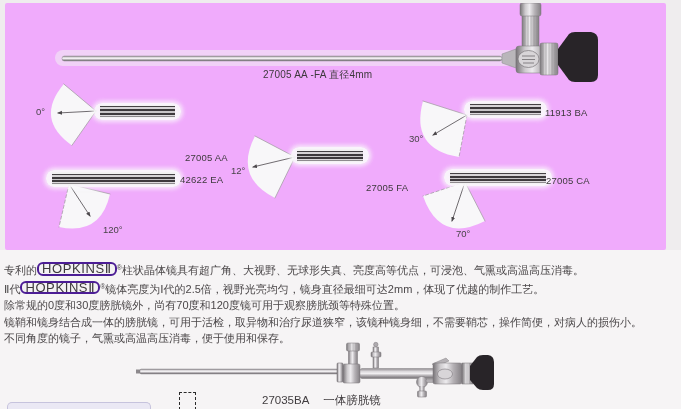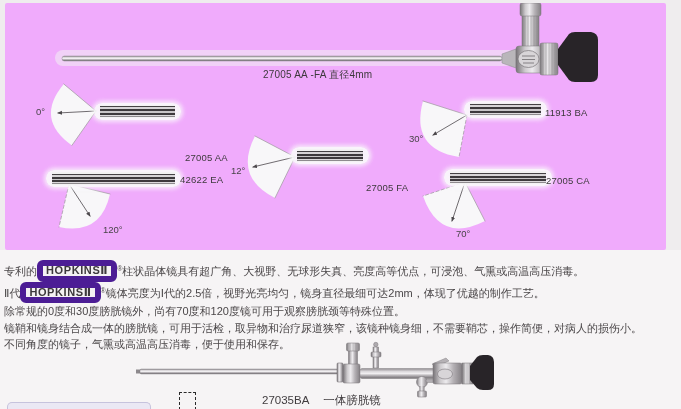--- a/index.html
+++ b/index.html
@@ -25,22 +25,22 @@
   .tube{
     height:13px;
     background:linear-gradient(to bottom,
       #f3f2f3 0 1.5px,#454145 1.5px 2.5px,#d7d4d7 2.5px 4.5px,
       #3d393d 4.5px 6.5px,#c8c5c8 6.5px 8px,#3d393d 8px 10px,
       #dcd9dc 10px 11px,#8e8a8e 11px 12px,#f3f2f3 12px 13px);
   }
   .desc{position:absolute;left:4px;top:260px;width:676px;}
   .desc p{margin:0;font-size:11px;line-height:16.5px;white-space:nowrap;color:#4b4749;}
   .brand{
-    display:inline-block;border:6px solid #4c1d95;border-radius:6px;
-    padding:0 3px;font-size:11px;font-weight:bold;letter-spacing:.6px;
+    display:inline-block;border:2px solid #4c1d95;border-radius:6px;
+    padding:0 3px;font-size:13px;font-weight:normal;letter-spacing:.6px;
     line-height:9.5px;vertical-align:1px;color:#3d393c;background:#f4f2f3;
   }
   sup.reg{font-size:7px;vertical-align:4px;}
   .bottom-svg{position:absolute;left:130px;top:341px;}
   .bottom-label{position:absolute;left:262px;top:393px;font-size:11.5px;color:#403c3f;white-space:nowrap;}
   .bottom-label .name{margin-left:14px;margin-top:7px;}
   .accent-bar{
     position:absolute;left:7px;top:402px;width:142px;height:7px;
     background:#eae8f4;border:1px solid #c6c3dd;border-bottom:none;
     border-radius:5px 5px 0 0;

